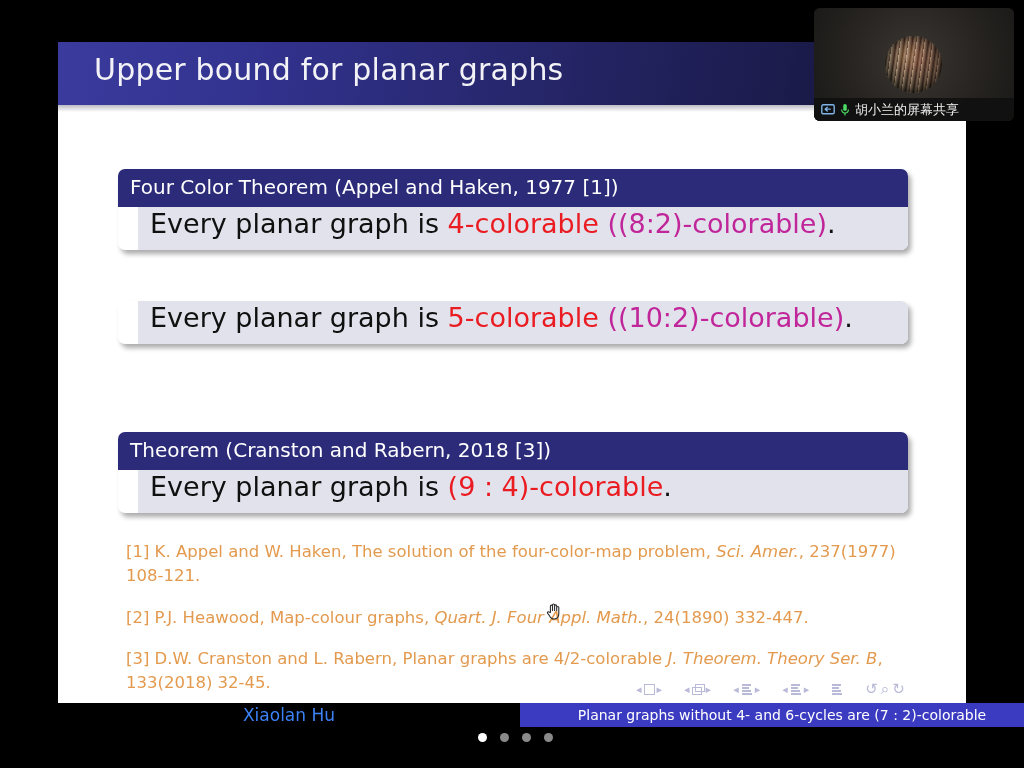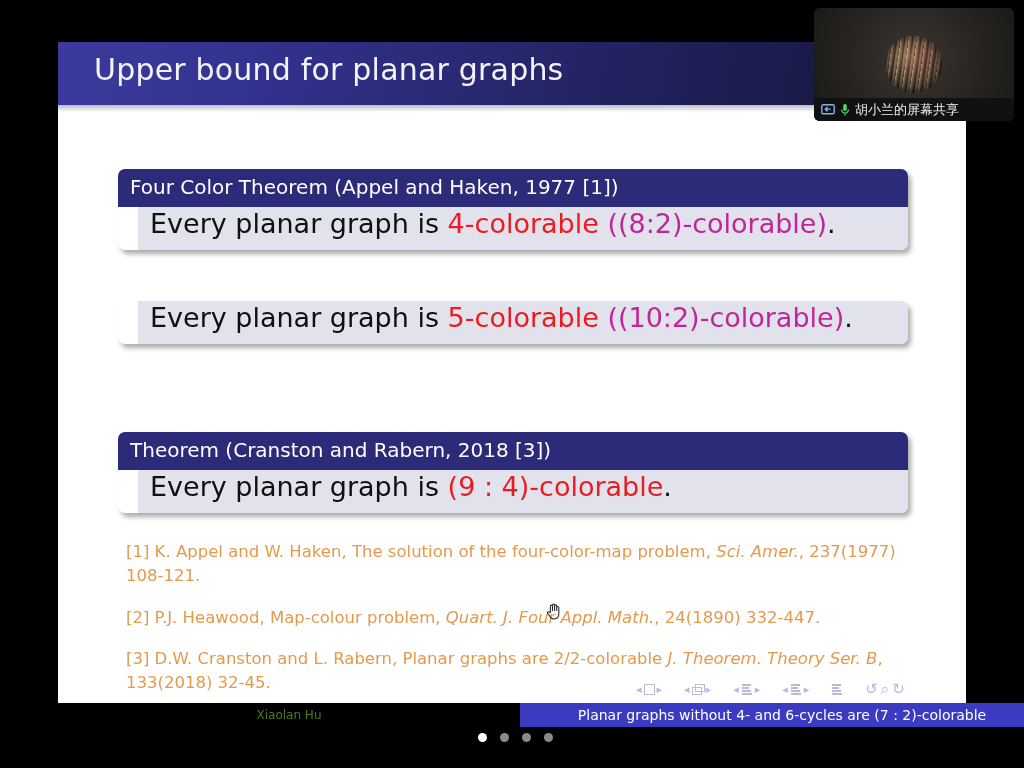--- a/index.html
+++ b/index.html
@@ -153,22 +153,22 @@
     top: 661px;
     width: 1024px;
     height: 24px;
     display: flex;
   }
   #footer-left {
     position: absolute;
     left: 0; top: 0;
     width: 462px; height: 24px;
     background: #000000;
-    color: #4d7c0f;
-    font-size: 12px;
+    color: #3b82f6;
+    font-size: 17px;
     display: flex;
     align-items: center;
     justify-content: center;
   }
   #footer-right {
     position: absolute;
     left: 462px; top: 0;
     width: 524px; height: 24px;
     background: #3b3bc2;
     color: #ffffff;
@@ -282,23 +282,23 @@
   </div>
 
   <div class="block" id="block-3">
     <div class="block-head">Theorem (Cranston and Rabern, 2018 [3])</div>
     <div class="block-body"><span>Every planar graph is </span><span class="red">(9 : 4)-colorable</span><span>.</span></div>
   </div>
 
   <div id="refs">
     <div class="ref"><span>[1]</span><span> K. Appel and W. Haken, The solution of the four-color-map problem, </span><em>Sci. Amer.</em><span>, 237(1977) 108-121.</span></div>
 
-    <div class="ref"><span>[2]</span><span> P.J. Heawood, Map-colour problem, </span><em>Quart. J. Four Appl. Math.</em><span>, 24(1890) 332-447.</span></div>
-
-    <div class="ref"><span>[3]</span><span> D.W. Cranston and L. Rabern, Planar graphs are 2/2-colorable </span><em>J. Theorem. Theory Ser. B</em><span>, 133(2018) 32-45.</span></div>
+    <div class="ref"><span>[2]</span><span> P.J. Heawood, Map-colour graphs, </span><em>Quart. J. Four Appl. Math.</em><span>, 24(1890) 332-447.</span></div>
+
+    <div class="ref"><span>[3]</span><span> D.W. Cranston and L. Rabern, Planar graphs are 4/2-colorable </span><em>J. Theorem. Theory Ser. B</em><span>, 133(2018) 32-45.</span></div>
   </div>
 
   <div id="nav-symbols">
     <div class="nav-grp">
       <span class="nav-arrow">◂</span>
       <span class="nav-ico nav-sq"></span>
       <span class="nav-arrow">▸</span>
     </div>
     <span class="nav-spacer"></span>
     <div class="nav-grp">

